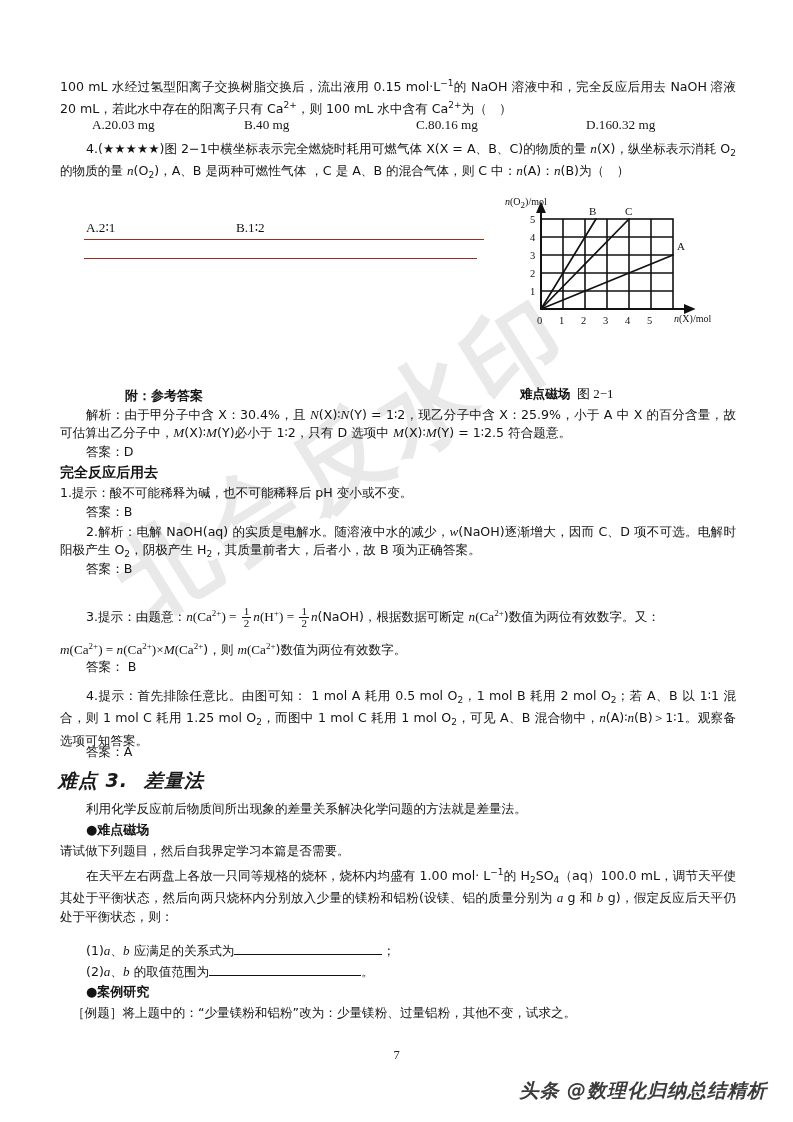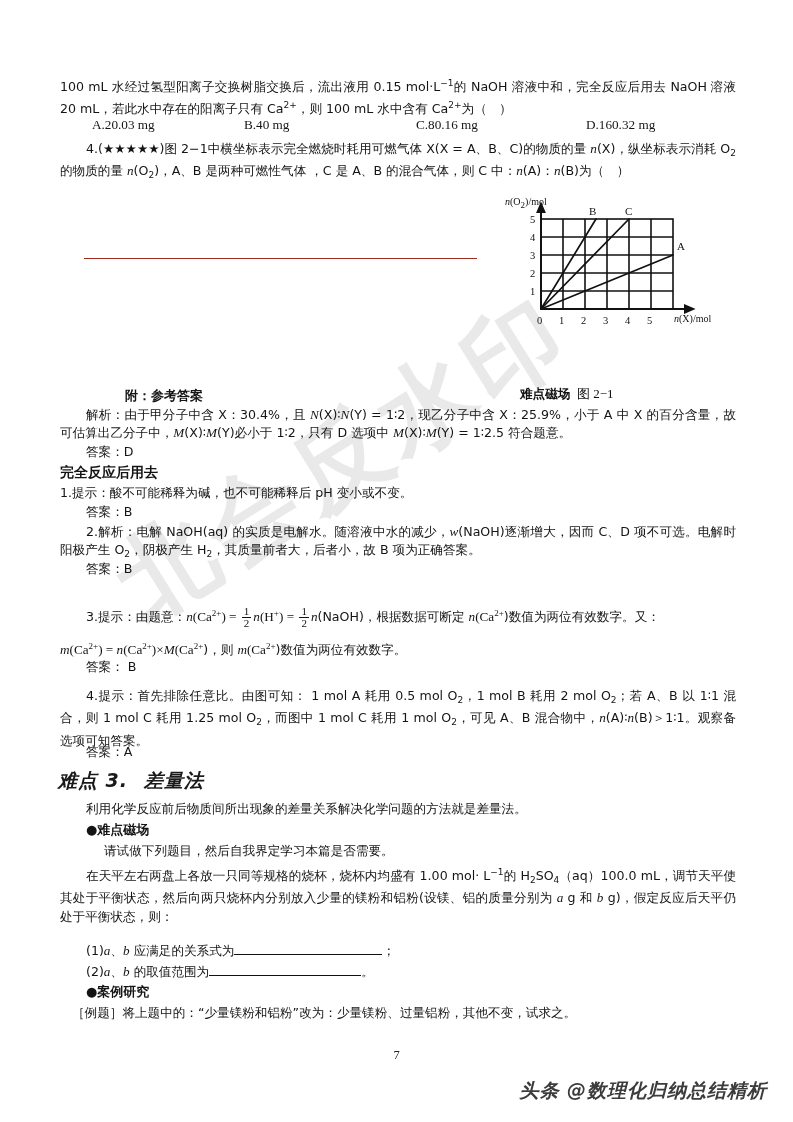--- a/index.html
+++ b/index.html
@@ -191,20 +191,24 @@
 
     <div class="txt" style="left:92px; top:116px; width:650px;">
       <span class="nb" style="display:inline-block;width:152px;">A.20.03 mg</span><span class="nb" style="display:inline-block;width:172px;">B.40 mg</span><span class="nb" style="display:inline-block;width:170px;">C.80.16 mg</span><span class="nb">D.160.32 mg</span>
     </div>
 
     <div class="txt para indent" style="top:140px;">
       <span class="cjk">4.</span><span class="cjk">(★★★★★)</span><span class="cjk">图 2−1中横坐标表示完全燃烧时耗用可燃气体 X(X = A、B、C)的物质的量 </span><i class="it">n</i><span class="cjk">(X)，纵坐</span><span class="cjk"><span>标表示消耗 O</span><span class="sub">2</span><span> 的物质的量 </span></span><i class="it">n</i><span class="cjk"><span>(O</span><span class="sub">2</span><span>)，A、B 是两种可燃性气体 ，C 是 A、B 的混合气体，则 C 中：</span></span><i class="it">n</i><span class="cjk">(A)：</span><i class="it">n</i><span class="cjk">(B)为（　）</span>
     </div>
 
     <div class="opt-block">
+      <div class="opt-row">
+        <span class="a">A.2∶1</span>
+        <span class="b">B.1∶2</span>
+      </div>
     </div>
     <div class="rule-long"></div>
 
     <div class="figure">
       <div class="fig-ylabel"><i class="it">n</i>(O<span class="sub">2</span>)/mol</div>
       <div class="fig-xlabel"><i class="it">n</i>(X)/mol</div>
       <svg width="240" height="145" viewBox="0 0 240 145">
 
         <g stroke="#111" stroke-width="1.6" fill="none">
 
@@ -309,21 +313,21 @@
     <div class="sec-title">
       <span>难点 3.</span><span class="gap"></span><span>差量法</span>
     </div>
 
     <div class="txt para indent" style="top:800px;">
       <span class="cjk">利用化学反应前后物质间所出现象的差量关系解决化学问题的方法就是差量法。</span>
     </div>
     <div class="txt" style="left:86px; top:821px;">
       <span class="cjk cjk-b" style="font-size:13px;">●难点磁场</span>
     </div>
-    <div class="txt para" style="top:842px;margin-left:44px;">
+    <div class="txt para" style="top:842px;">
       <span class="cjk">请试做下列题目，然后自我界定学习本篇是否需要。</span>
     </div>
 
     <div class="txt para indent" style="top:863px;">
       <span class="cjk"><span>在天平左右两盘上各放一只同等规格的烧杯，烧杯内均盛有 1.00 mol· L</span><span class="sup">−1</span><span>的 H</span><span class="sub">2</span><span>SO</span><span class="sub">4</span><span>（aq）100.0 mL，调</span></span><span class="cjk">节天平使其处于平衡状态，然后向两只烧杯内分别放入少量的镁粉和铝粉(设镁、铝的质量分别为 </span><i class="it">a</i><span class="cjk"> g 和 </span><i class="it">b</i><span class="cjk"> g)，</span><span class="cjk">假定反应后天平仍处于平衡状态，则：</span>
     </div>
 
     <div class="txt" style="left:86px; top:941px;">
       <span class="cjk">(1)</span><i class="it">a</i><span class="cjk">、</span><i class="it">b</i><span class="cjk"> 应满足的关系式为</span><span class="blank b1"></span><span class="cjk">；</span>
     </div>

